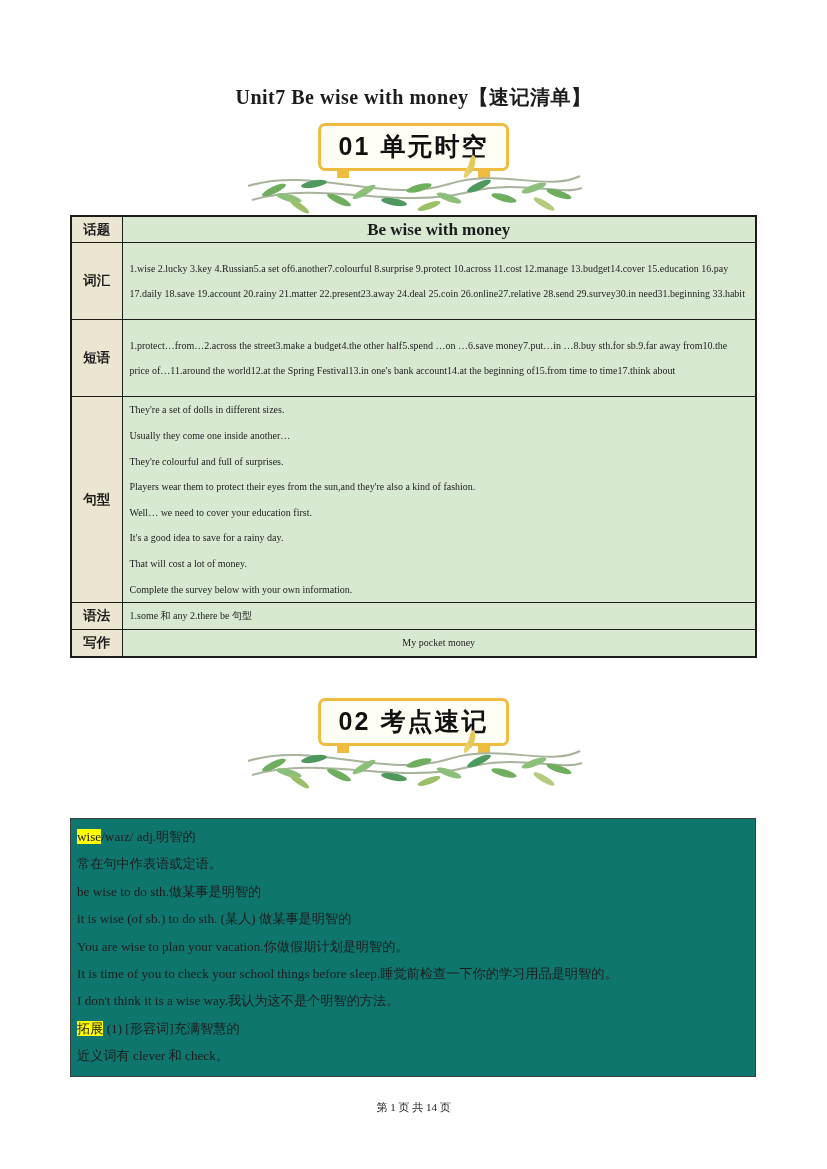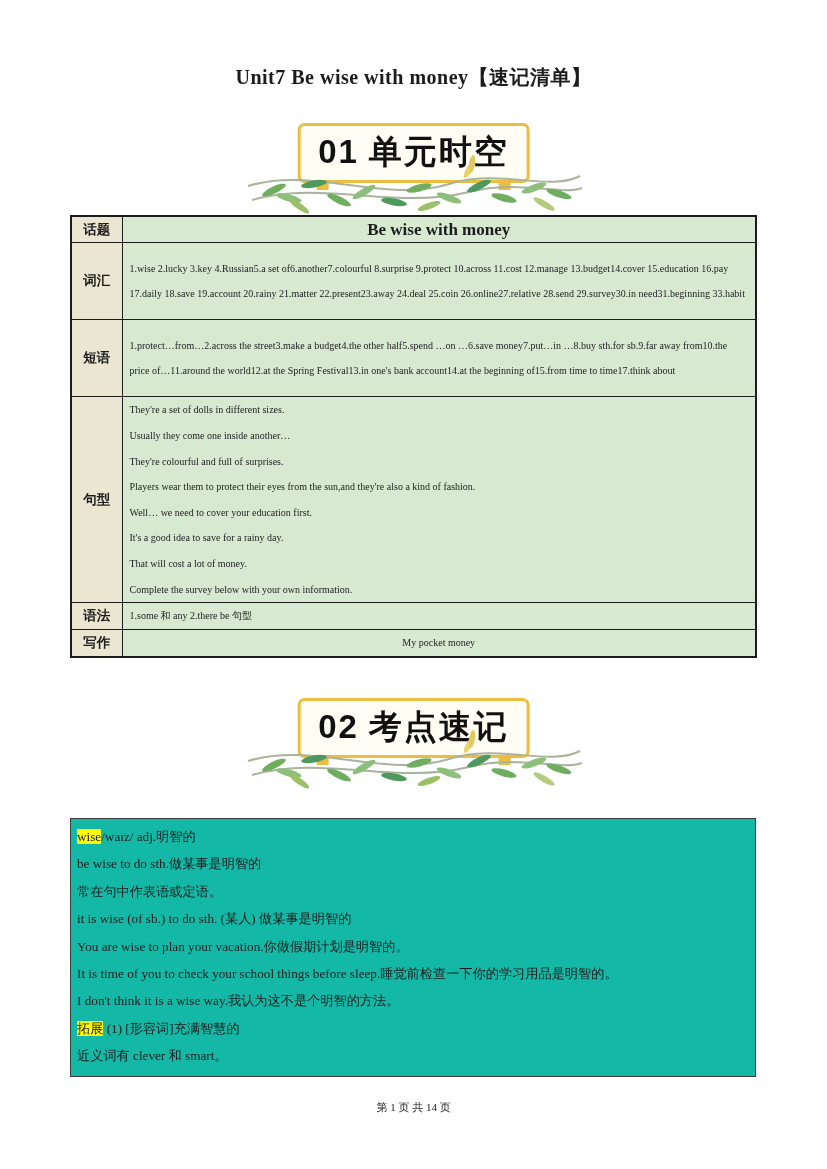--- a/index.html
+++ b/index.html
@@ -16,39 +16,39 @@
     width: 827px; height: 1169px;
     background: #ffffff;
     position: relative;
     overflow: hidden;
     font-family: "Liberation Serif", "DejaVu Serif", serif;
     color: var(--ink);
   }
 
   
   .page-title {
-    position: absolute; top: 64px; left: 0; width: 100%;
+    position: absolute; top: 84px; left: 0; width: 100%;
     text-align: center;
     font-size: 20px; font-weight: bold;
     letter-spacing: 0.5px;
   }
 
   
   .banner { position: absolute; left: 0; width: 100%; height: 100px; }
   .banner-1 { top: 118px; }
   .banner-2 { top: 693px; }
   .banner-inner { position: relative; width: 360px; height: 100px; margin: 0 auto; }
   .banner-box {
     position: absolute; left: 50%; transform: translateX(-50%); top: 5px;
     background: #fffdf4;
     border: 3px solid var(--banner-gold);
     border-radius: 7px;
     padding: 4px 18px 5px;
     font-family: "Liberation Sans", "DejaVu Sans", sans-serif;
-    font-weight: bold; font-size: 33px; letter-spacing: 2px;
+    font-weight: bold; font-size: 25px; letter-spacing: 2px;
     color: #111;
     white-space: nowrap;
     z-index: 1;
   }
   .banner-box::before, .banner-box::after {
     content: ""; position: absolute; bottom: -10px; width: 12px; height: 10px;
     background: var(--banner-gold);
   }
   .banner-box::before { left: 16px; }
   .banner-box::after { right: 16px; }
@@ -99,21 +99,21 @@
   .section-heading {
     position: absolute; top: 836px; left: 78px;
     font-size: 13.5px;
     color: var(--heading-red);
   }
 
   
   .word-box {
     position: absolute; top: 818px; left: 70px; width: 686px;
     border: 1.4px solid #3c3c3c;
-    background: #14b8a6;
+    background: #0f766e;
     padding: 4px 6px 6px;
   }
   .word-line {
     font-size: 13.2px;
     line-height: 27.4px;
   }
   .hl { background: var(--highlight-yellow); }
 
   
   .page-footer {
@@ -215,23 +215,23 @@
     <svg class="banner-leaves">
         <use href="#bamboo"></use>
       </svg>
   </div>
 </div>
 
 <div class="section-heading">1.Be wise with money 明智地理财 (教材 P80)</div>
 
 <div class="word-box">
   <div class="word-line"><span class="hl">wise</span><span>/waɪz/ adj.明智的</span></div>
+  <div class="word-line"><span class="hl"></span><span>常在句中作表语或定语。</span></div>
   <div class="word-line"><span class="hl"></span><span>be wise to do sth.做某事是明智的</span></div>
-  <div class="word-line"><span class="hl"></span><span>常在句中作表语或定语。</span></div>
   <div class="word-line"><span class="hl"></span><span>it is wise (of sb.) to do sth. (某人) 做某事是明智的</span></div>
   <div class="word-line"><span class="hl"></span><span>You are wise to plan your vacation.你做假期计划是明智的。</span></div>
   <div class="word-line"><span class="hl"></span><span>It is time of you to check your school things before sleep.睡觉前检查一下你的学习用品是明智的。</span></div>
   <div class="word-line"><span class="hl"></span><span>I don't think it is a wise way.我认为这不是个明智的方法。</span></div>
   <div class="word-line"><span class="hl">拓展</span><span> (1)  [形容词]充满智慧的</span></div>
-  <div class="word-line"><span class="hl"></span><span>近义词有 clever 和 smart。</span></div>
+  <div class="word-line"><span class="hl"></span><span>近义词有 clever 和 check。</span></div>
 </div>
 
 <div class="page-footer">第 1 页 共 14 页</div>
 
 </body></html>

